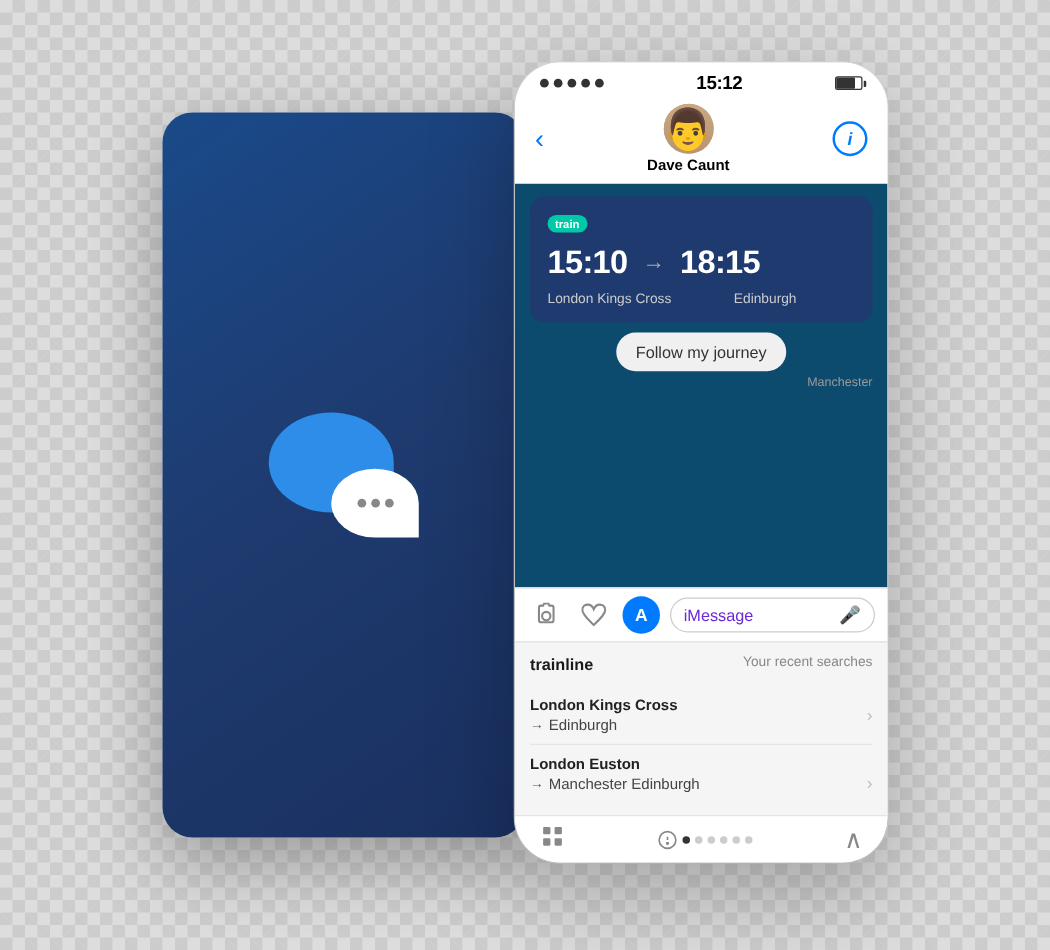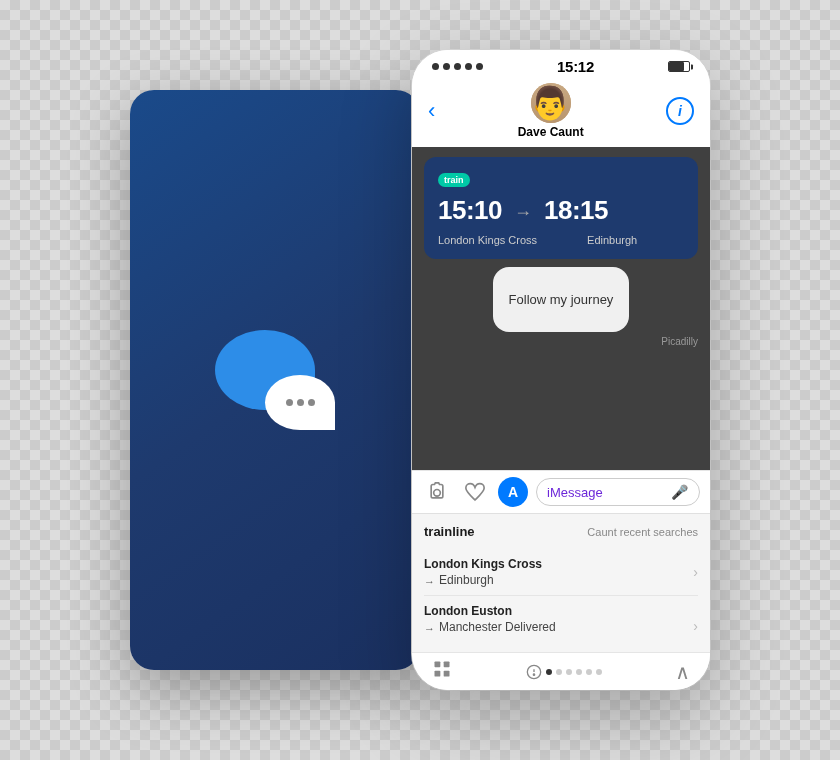--- a/index.html
+++ b/index.html
@@ -238,21 +238,21 @@
       justify-content: center;
       color: #007AFF;
       font-size: 14px;
       font-style: italic;
       font-weight: 700;
     }
 
     
     .messages-area {
       flex: 1;
-      background: #404040;
+      background: #0c4a6e;
       padding: 10px 12px;
       overflow: hidden;
     }
 
     
     .train-card {
       background: #1e3a6e;
       border-radius: 12px;
       padding: 12px 14px;
       margin-bottom: 8px;
@@ -299,21 +299,21 @@
       font-size: 11px;
       color: #ccc;
       line-height: 1.3;
     }
 
     
     .follow-btn {
       background: #f0f0f0;
       border: none;
       border-radius: 16px;
-      padding: 25px 16px;
+      padding: 8px 16px;
       font-size: 13px;
       font-weight: 500;
       color: #333;
       cursor: pointer;
       display: block;
       margin: 0 auto 4px;
     }
 
     .delivered-text {
       text-align: right;
@@ -375,21 +375,21 @@
     
     .extension-panel {
       background: #f5f5f5;
       border-top: 1px solid #e0e0e0;
       padding: 10px 12px;
     }
 
     .extension-header {
       display: flex;
       justify-content: space-between;
-      align-items: center;
+      align-items: flex-start;
       margin-bottom: 10px;
     }
 
     .trainline-logo {
       font-size: 13px;
       font-weight: 700;
       color: #1a1a1a;
     }
 
     .recent-searches-label {
@@ -534,21 +534,21 @@
           <span class="train-arrow">→</span>
           <span class="train-time">18:15</span>
         </div>
         <div class="train-stations">
           <span class="train-station">London Kings Cross</span>
           <span class="train-station">Edinburgh</span>
         </div>
       </div>
 
       <button class="follow-btn">Follow my journey</button>
-      <div class="delivered-text">Picadilly</div>
+      <div class="delivered-text">Manchester</div>
     </div>
 
     <div class="input-toolbar">
       <div class="toolbar-icon toolbar-icon-camera">
         <svg width="20" height="20" viewBox="0 0 24 24" fill="none" stroke="#888" stroke-width="2">
           <circle cx="12" cy="13" r="4"></circle>
           <path d="M9 3H7a2 2 0 0 0-2 2v12a2 2 0 0 0 2 2h10a2 2 0 0 0 2-2V5a2 2 0 0 0-2-2h-2l-1-2H10L9 3z"></path>
         </svg>
       </div>
       <div class="toolbar-icon toolbar-icon-heart">
@@ -559,40 +559,40 @@
       <div class="toolbar-icon toolbar-icon-app">A</div>
       <div class="imessage-input">
         <span class="imessage-placeholder">iMessage</span>
         <span class="mic-icon">🎤</span>
       </div>
     </div>
 
     <div class="extension-panel">
       <div class="extension-header">
         <span class="trainline-logo">trainline</span>
-        <span class="recent-searches-label">Caunt recent searches</span>
+        <span class="recent-searches-label">Your recent searches</span>
       </div>
 
       <div class="search-item">
         <div class="search-item-content">
           <span class="search-origin">London Kings Cross</span>
           <div class="search-dest-row">
             <span class="arrow-right-small">→</span>
             <span class="search-destination">Edinburgh</span>
           </div>
         </div>
         <span class="chevron-right">›</span>
       </div>
 
       <div class="search-item">
         <div class="search-item-content">
           <span class="search-origin">London Euston</span>
           <div class="search-dest-row">
             <span class="arrow-right-small">→</span>
-            <span class="search-destination">Manchester Delivered</span>
+            <span class="search-destination">Manchester Edinburgh</span>
           </div>
         </div>
         <span class="chevron-right">›</span>
       </div>
     </div>
 
     <div class="bottom-nav">
       <span class="bottom-nav-icon">
         <svg width="20" height="20" viewBox="0 0 24 24" fill="#888">
           <rect x="3" y="3" width="7" height="7" rx="1"></rect>

